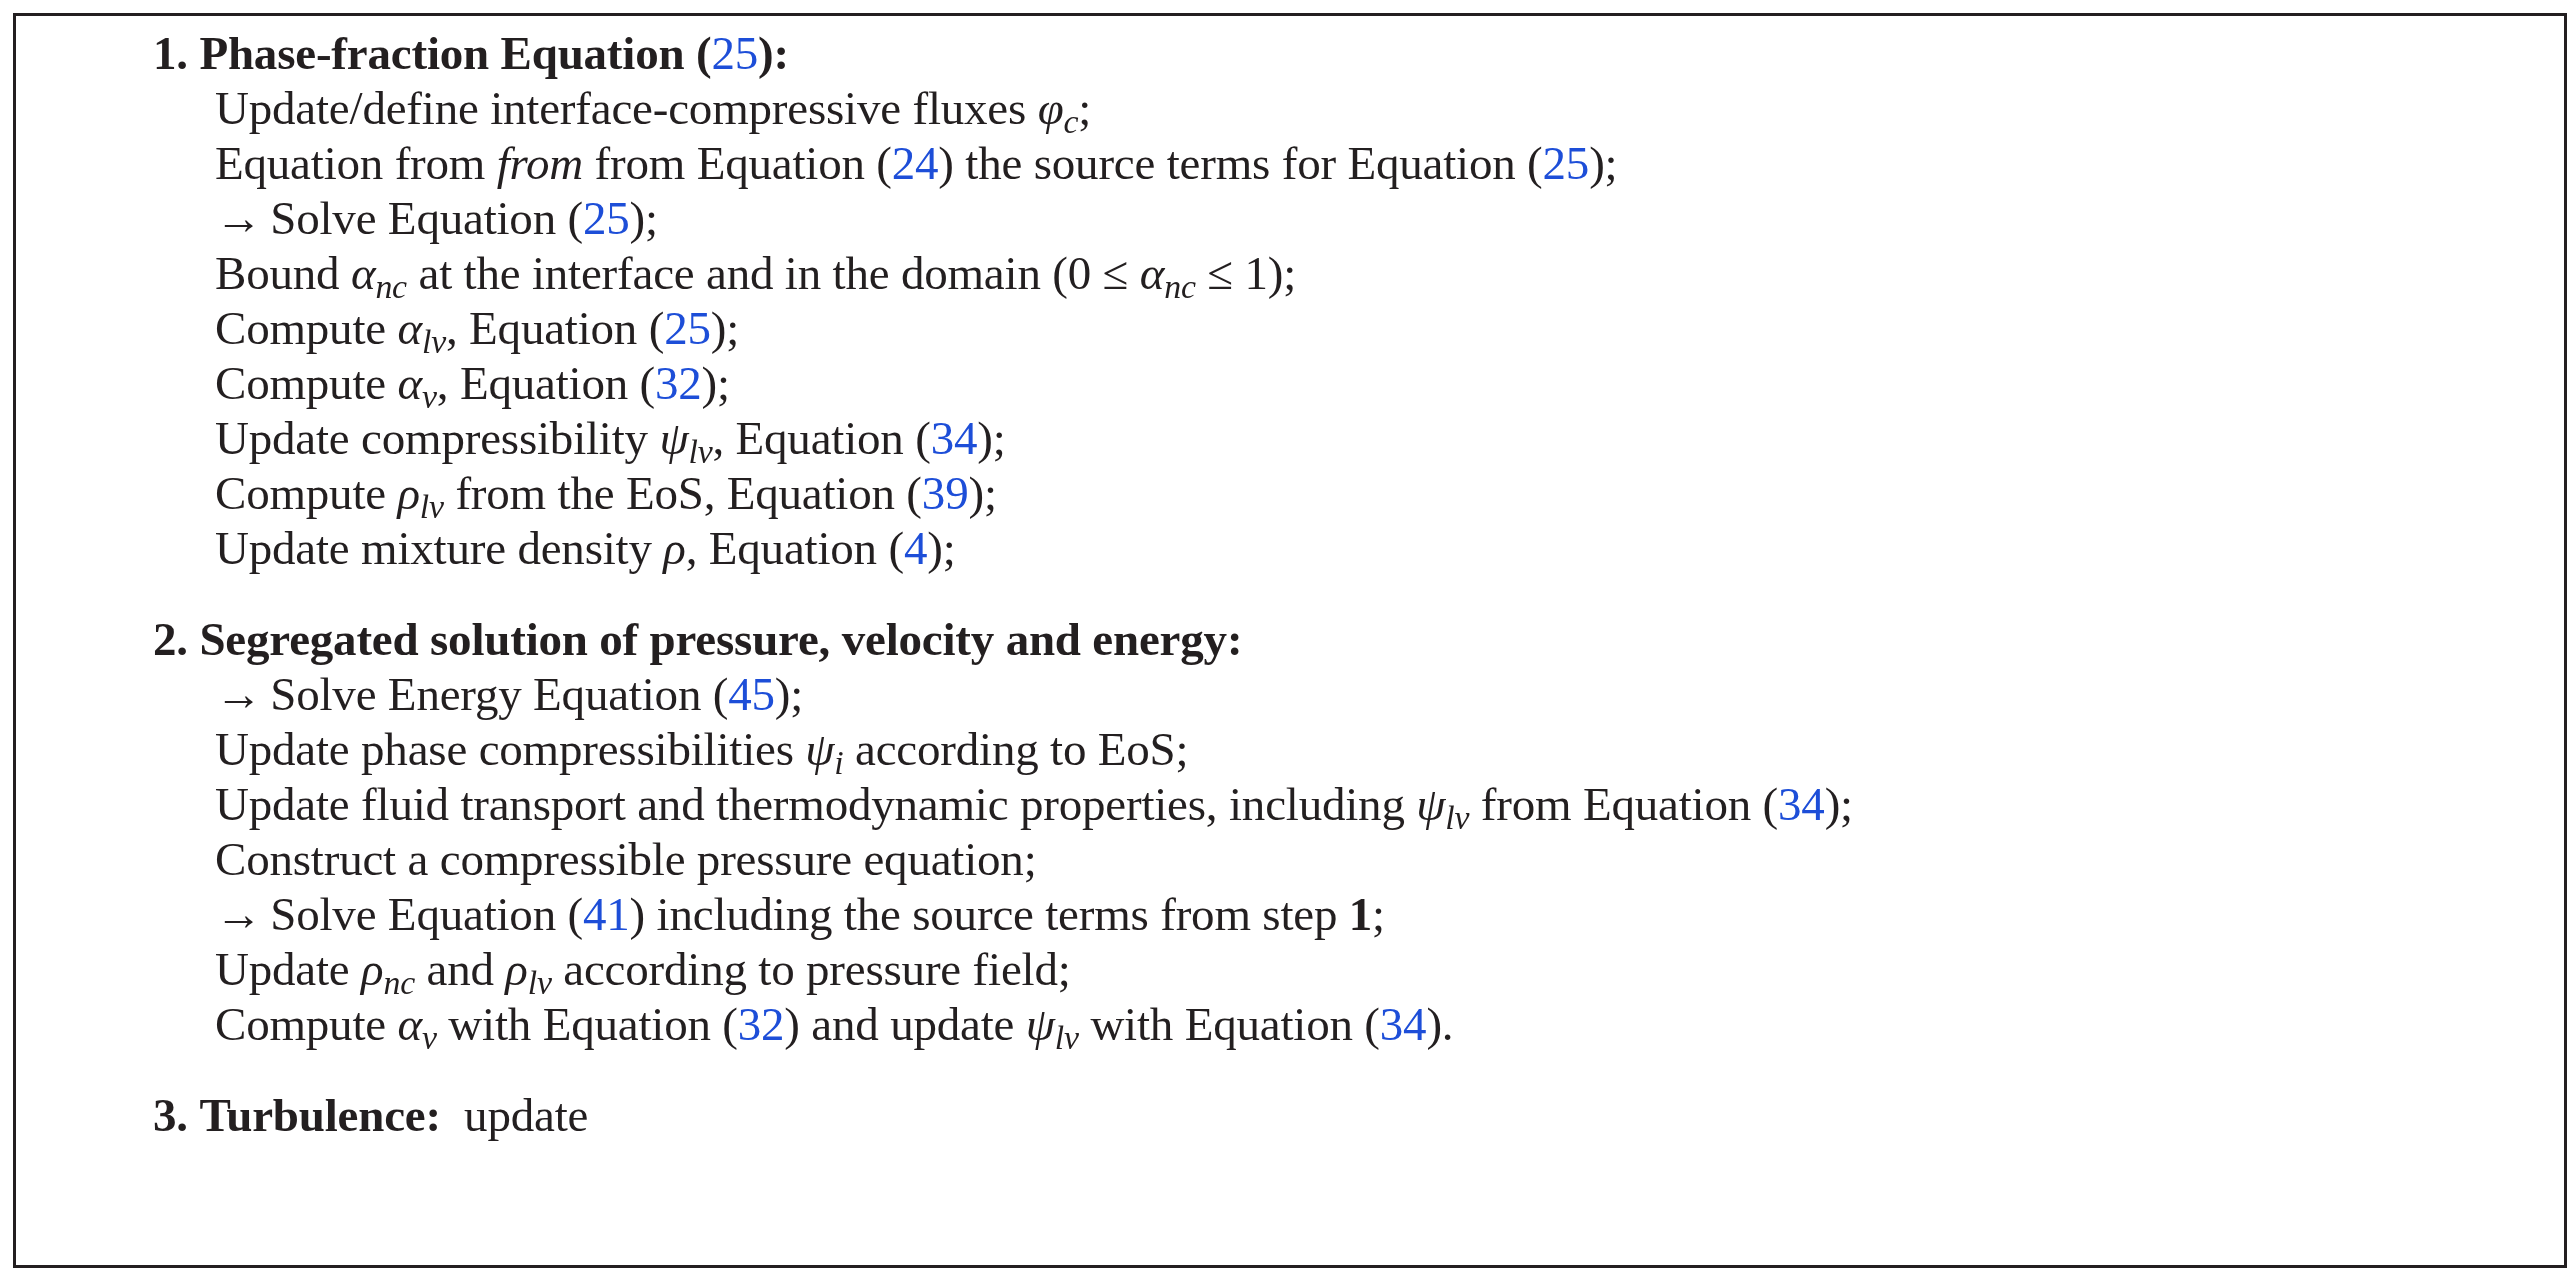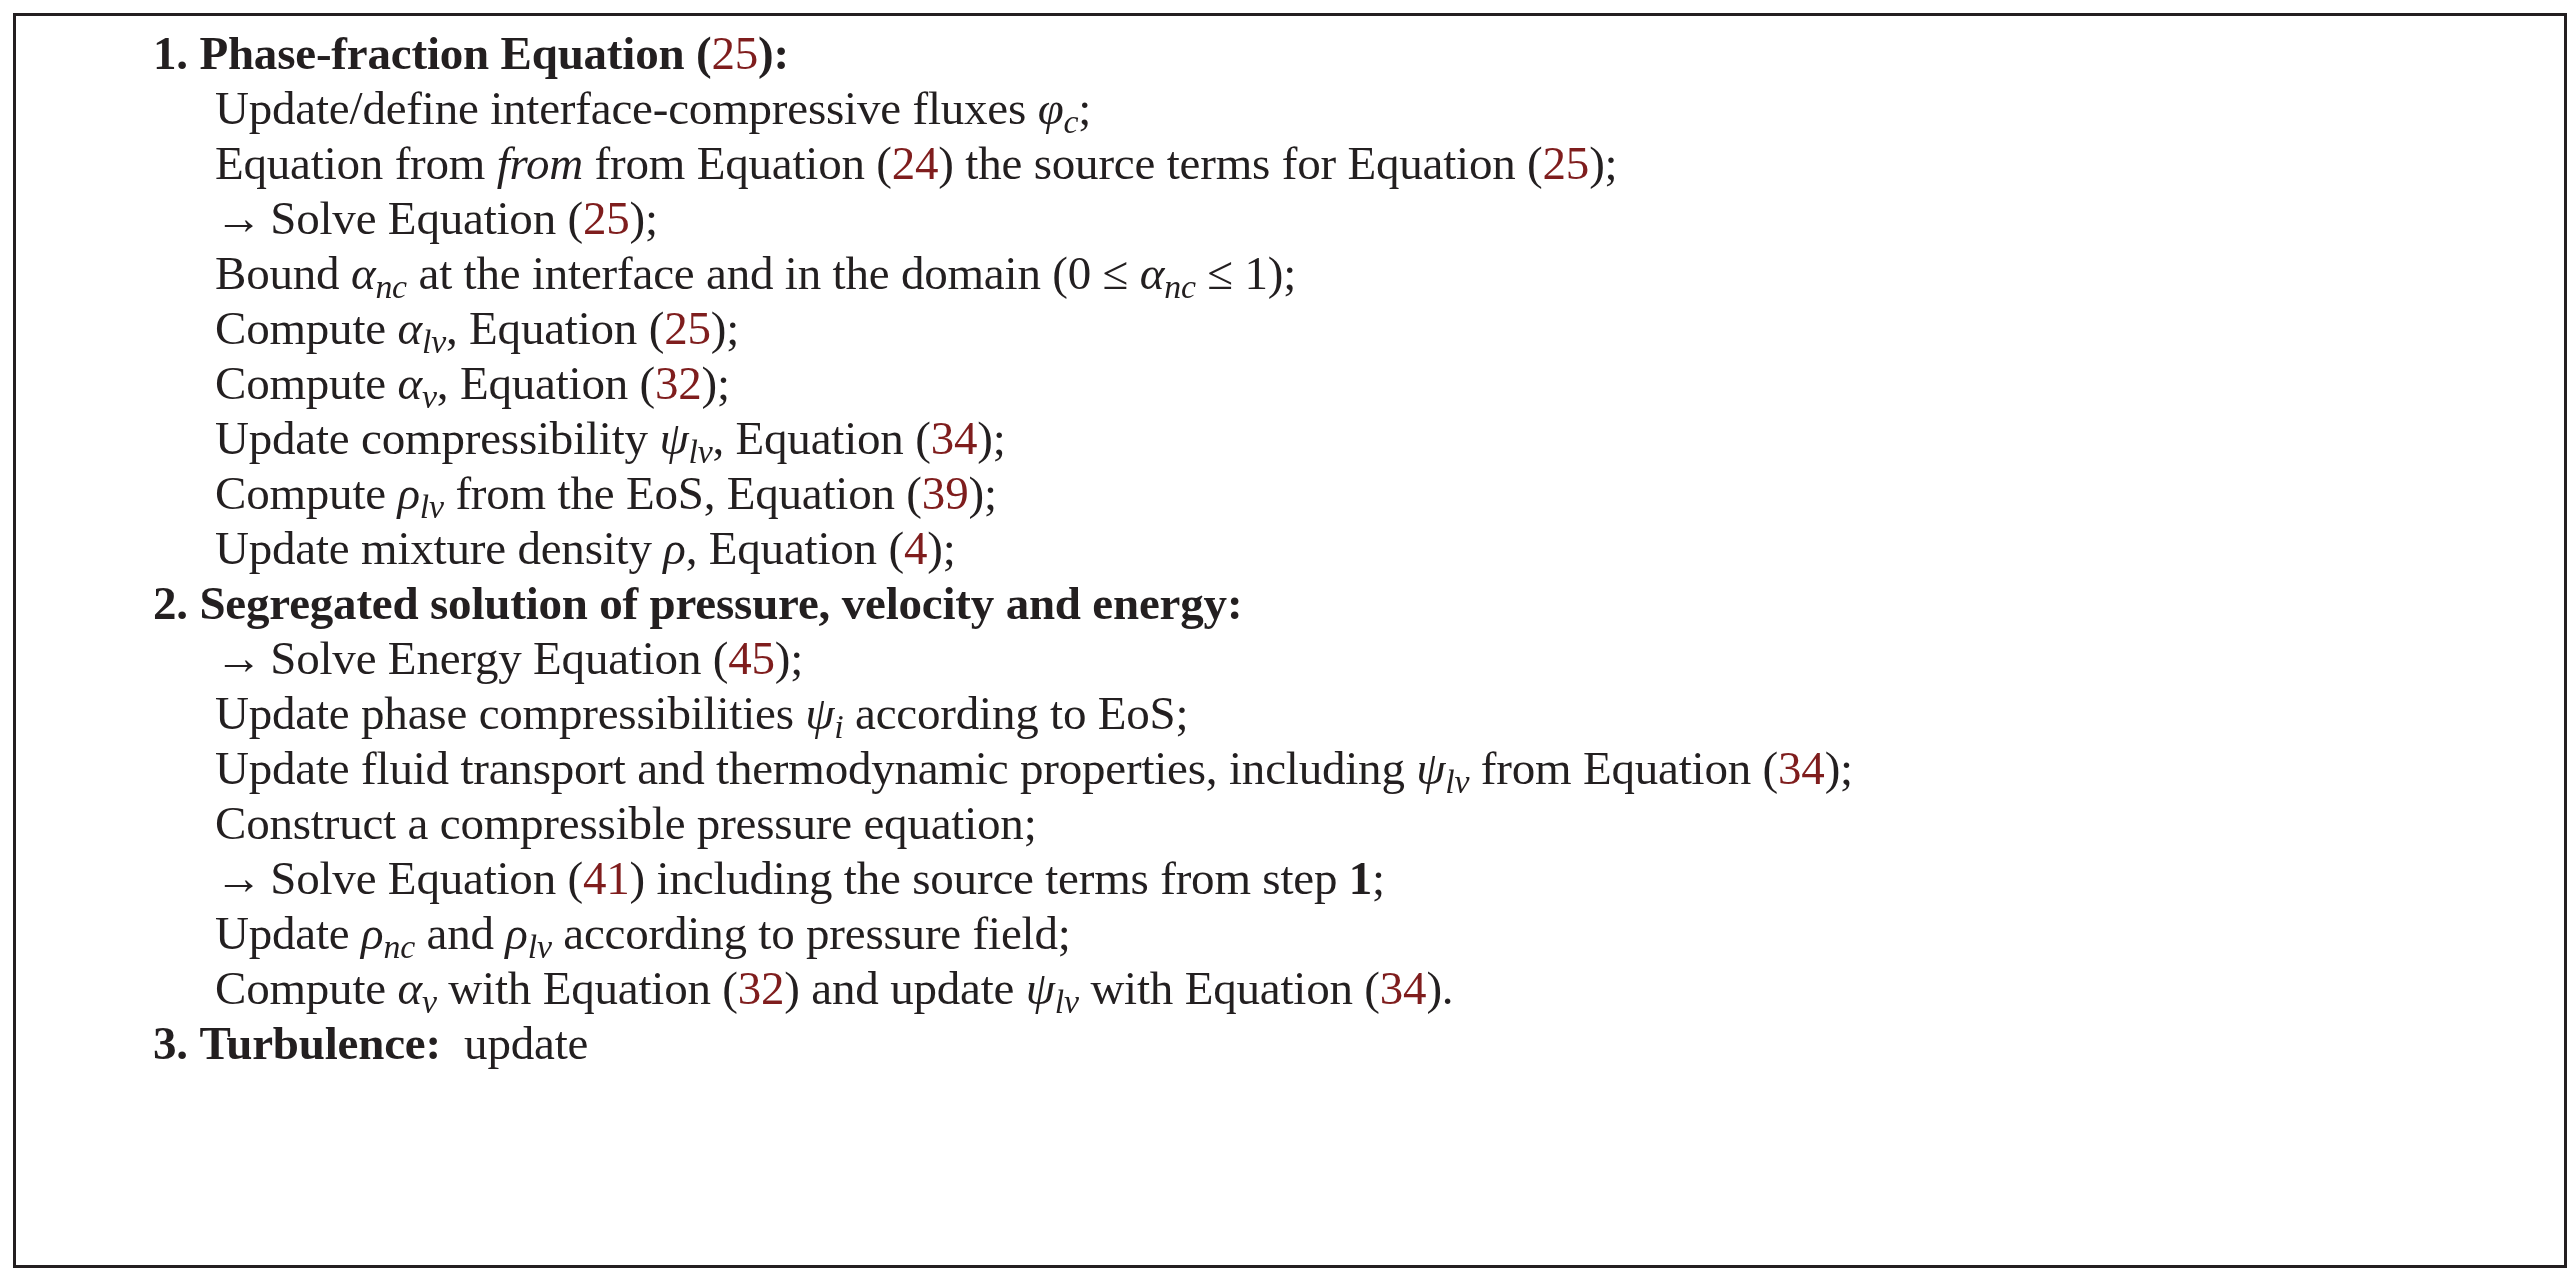--- a/index.html
+++ b/index.html
@@ -27,27 +27,27 @@
   .algo {
     position: absolute;
     left: 153px;
     top: 26px;
     width: 2378px;
     font-size: 47px;
     line-height: 55px;
     letter-spacing: -0.2px;
   }
   .section { margin: 0; padding: 0; }
-  .section + .section { }
+  .section + .section { margin-top: 36px; }
   .sec-head { white-space: nowrap; }
   .sec-head .num, .sec-head .title { font-weight: bold; }
   .sec-head .tail { font-weight: normal; }
   .steps { margin: 0; padding: 0 0 0 62px; list-style: none; }
   .steps li { white-space: nowrap; }
-  .ref { color: #7f1d1d; text-decoration: none; }
+  .ref { color: #1d4ed8; text-decoration: none; }
   .m { font-style: italic; font-family: Liberation Serif, serif; }
   .m sub { font-size: 0.72em; vertical-align: -0.28em; line-height: 0; font-style: italic; }
   .m sub sub { font-size: 0.8em; vertical-align: -0.2em; }
   .b { font-weight: bold; }
   .arrow { font-style: normal; margin-right: 0.18em; }
 </style>
 </head>
 <body>
 
 <div class="frame"></div>

